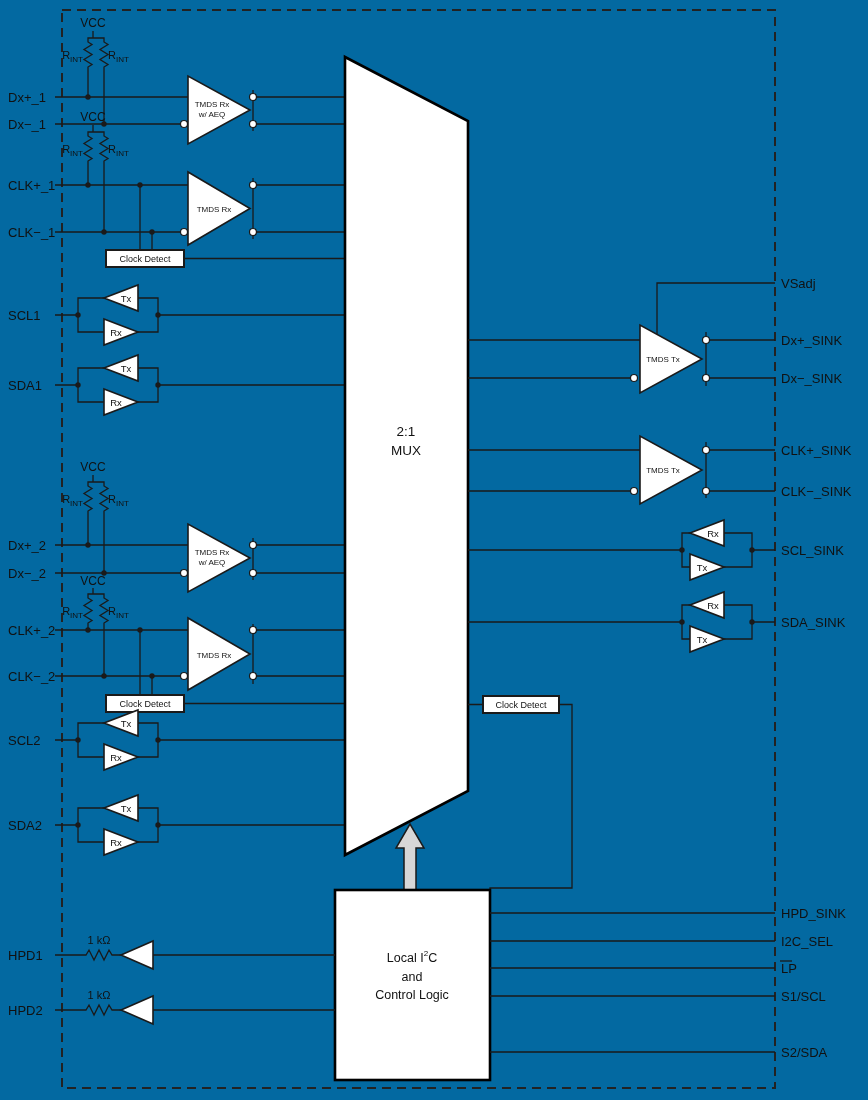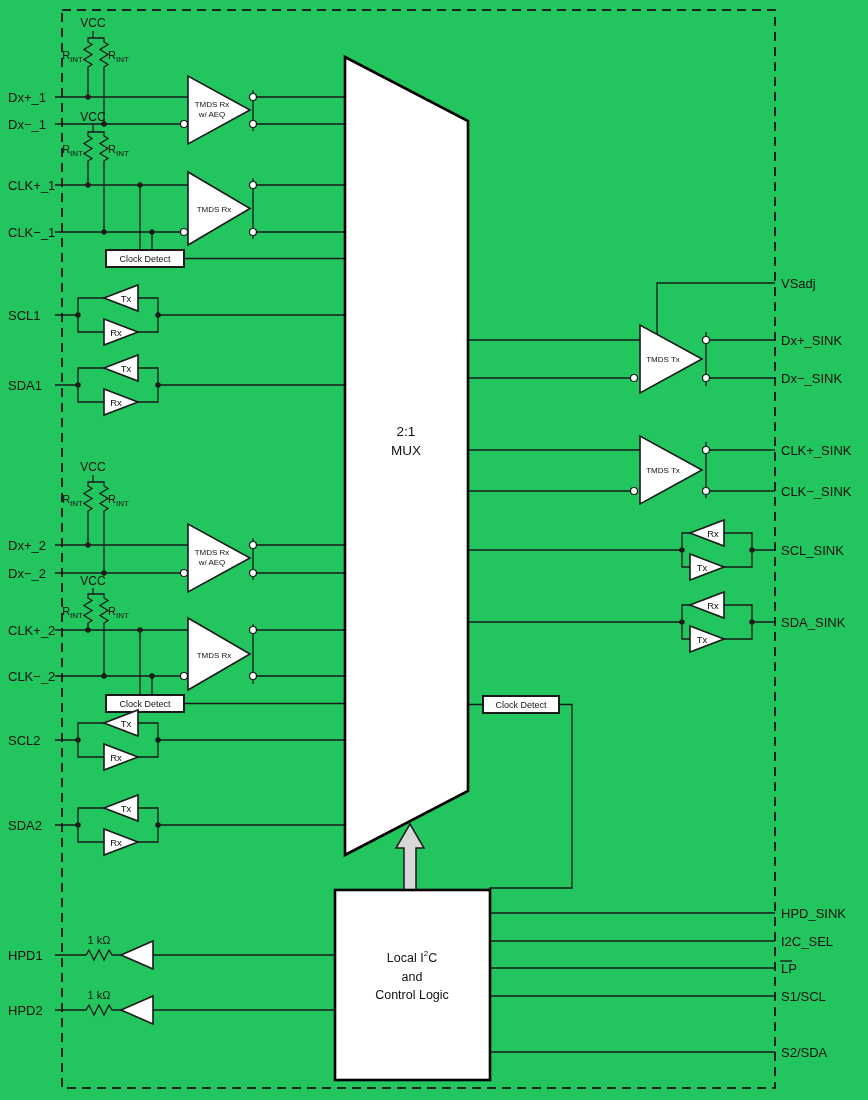--- a/index.html
+++ b/index.html
@@ -1,16 +1,16 @@
 <!DOCTYPE html>
 <html><head>
 <meta charset="utf-8">
 <style>
   html,body{margin:0;padding:0;background:#ffffff;}
-  .stage{width:868px;height:1100px;position:relative;background:#22c55e;}
+  .stage{width:868px;height:1100px;position:relative;background:#0369a1;}
   svg{display:block;}
   text{font-family:"Liberation Sans",sans-serif;fill:#111;}
   .pin{font-size:13px;}
   .vcc{font-size:12px;}
   .lbl{font-size:11px;}
   .sm{font-size:8px;}
   .sm9{font-size:9px;}
   .tr{font-size:9.5px;}
   .mux{font-size:13.5px;}
   .ctl{font-size:12.5px;}

